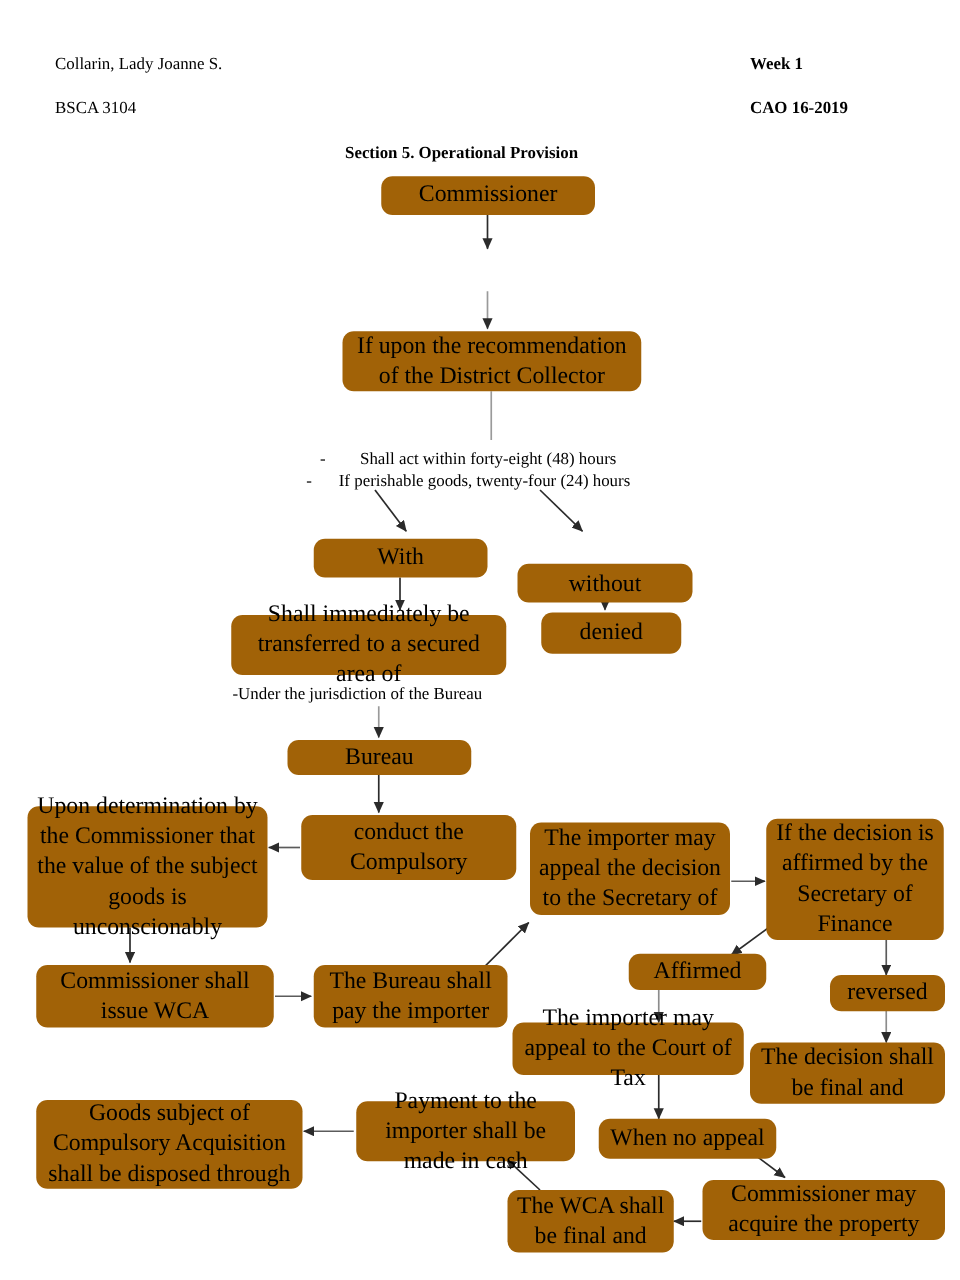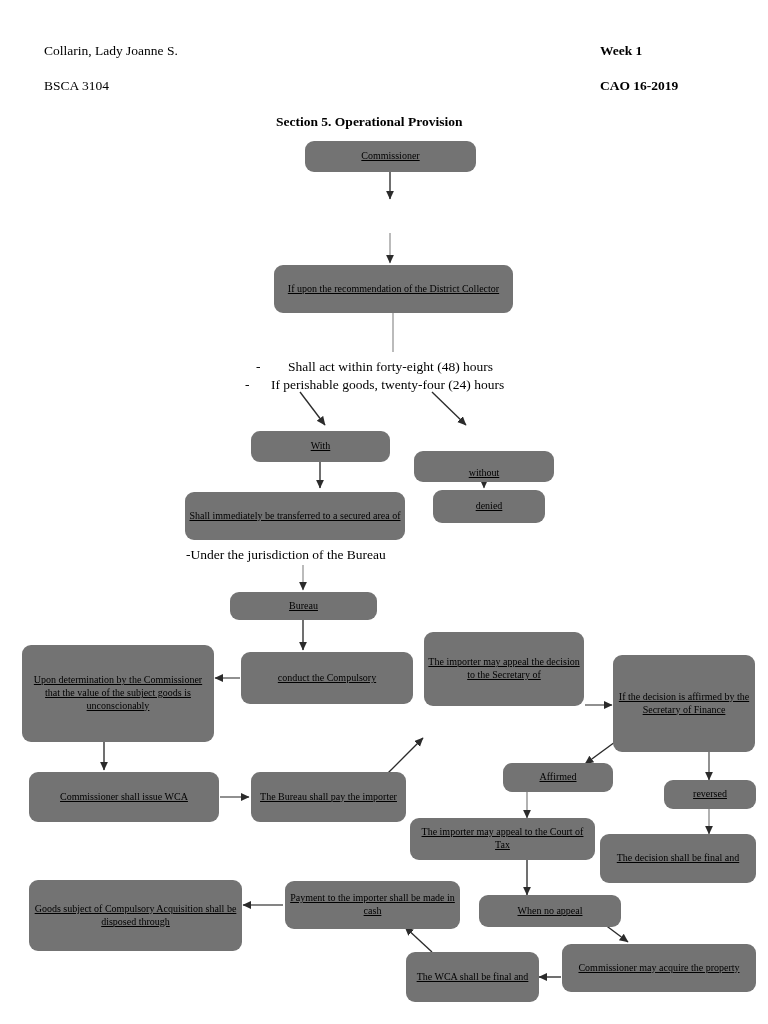--- a/index.html
+++ b/index.html
@@ -48,29 +48,28 @@
   }
   .bullet-row { position: absolute; font-size: 13.5px; white-space: nowrap; }
   .bullet-dash { position: absolute; }
 
   
   .box {
     position: absolute;
     box-sizing: border-box;
     border: 1.3px solid #77b council;
     border-radius: 9px;
-    background: #737373;
+    background: #a16207;
     display: flex;
     align-items: center;
     justify-content: center;
     text-align: center;
-    font-size: 10px;
+    font-size: 19px;
     line-height: 1.28;
     padding: 2px 4px;
-    text-decoration: underline;
   }
   .box > span { display: block; width: 100%; }
 
   
   #links {
     position: absolute;
     left: 0; top: 0;
     width: 768px;
     height: 1024px;
     pointer-events: none;
@@ -186,21 +185,21 @@
   </div>
 
   <div class="box" style="left: 29px; top: 772px; width: 190px; height: 50px; border-color: rgb(119, 177, 83);">
     <span>Commissioner shall issue WCA</span>
   </div>
 
   <div class="box" style="left: 251px; top: 772px; width: 155px; height: 50px; border-color: rgb(119, 177, 83);">
     <span>The Bureau shall pay the importer</span>
   </div>
 
-  <div class="box" style="left: 424px; top: 632px; width: 160px; height: 74px; border-color: rgb(119, 177, 83);">
+  <div class="box" style="left: 424px; top: 658px; width: 160px; height: 74px; border-color: rgb(119, 177, 83);">
     <span>The importer may appeal the decision to the Secretary of</span>
   </div>
 
   <div class="box" style="left: 613px; top: 655px; width: 142px; height: 97px; border-color: rgb(119, 177, 83);">
     <span>If the decision is affirmed by the Secretary of Finance</span>
   </div>
 
   <div class="box" style="left: 503px; top: 763px; width: 110px; height: 29px; border-color: rgb(119, 177, 83);">
     <span>Affirmed</span>
   </div>

